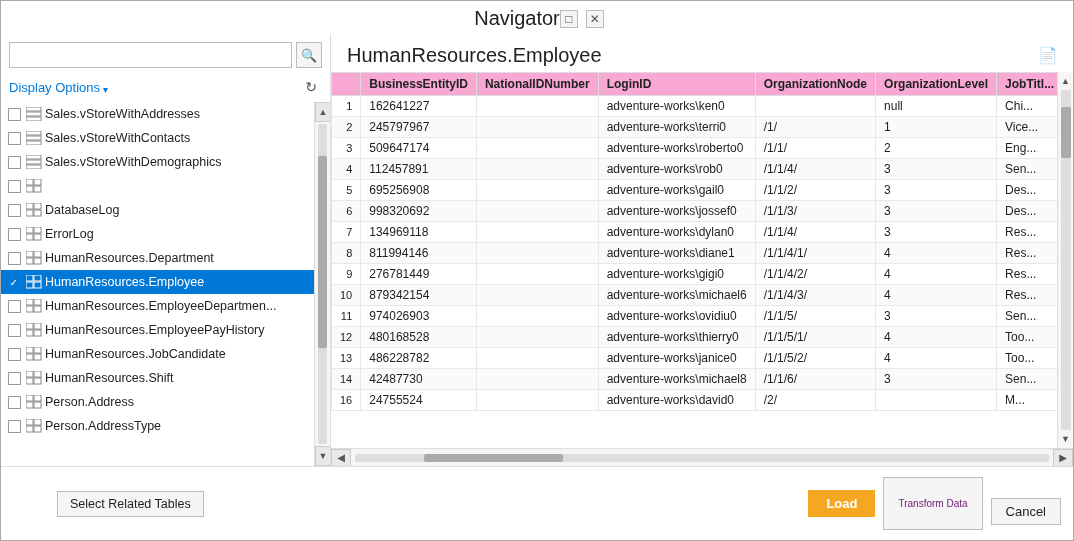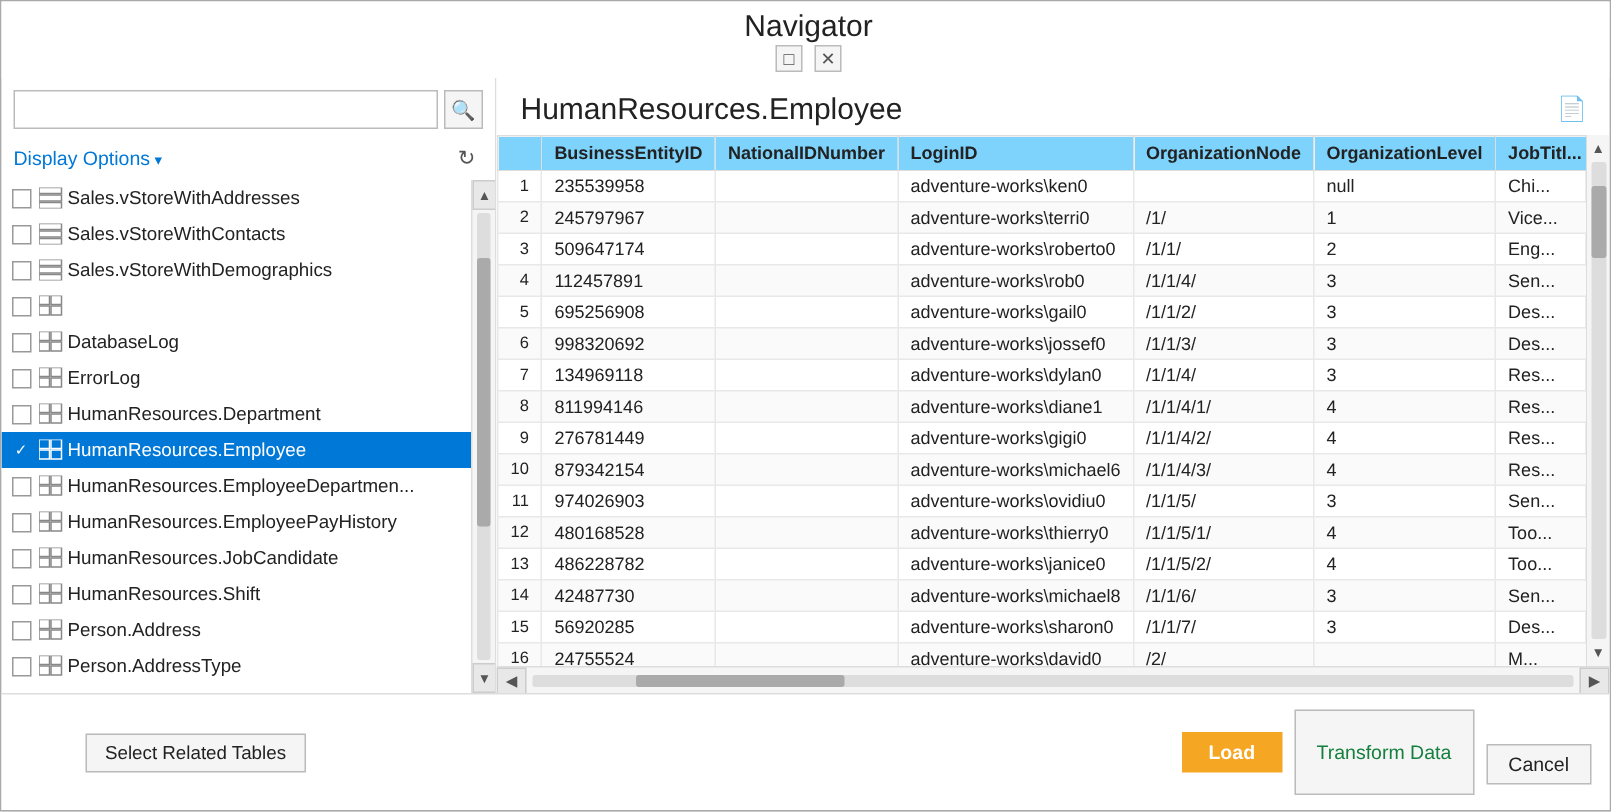--- a/index.html
+++ b/index.html
@@ -23,21 +23,20 @@
       position: relative;
     }
     .title-bar {
       display: flex;
       align-items: center;
       justify-content: center;
       padding: 6px 12px 4px 16px;
       background: #fff;
       border-bottom: none;
       flex-shrink: 0;
-      flex-direction: column;
     }
     .title-bar-title {
       font-size: 20px;
       font-weight: 300;
       color: #222;
     }
     .title-bar-controls {
       display: flex;
       gap: 8px;
       align-items: center;
@@ -214,21 +213,21 @@
       font-size: 16px;
       color: #555;
     }
     .data-table {
       border-collapse: collapse;
       font-size: 12px;
       width: max-content;
       min-width: 100%;
     }
     .data-table th {
-      background: #7dd3fc;
+      background: #f9a8d4;
       border: 1px solid #ddd;
       padding: 4px 8px;
       text-align: left;
       font-weight: 600;
       white-space: nowrap;
       color: #222;
       position: sticky;
       top: 0;
       z-index: 1;
     }
@@ -282,23 +281,23 @@
       padding: 6px 18px;
       font-size: 13px;
       font-weight: 600;
       color: #fff;
       cursor: pointer;
     }
     .transform-btn {
       border: 1px solid #bbb;
       background: #f5f5f5;
       padding: 20px 14px;
-      font-size: 13px;
-      cursor: pointer;
-      color: #15803d;
+      font-size: 10px;
+      cursor: pointer;
+      color: #701a75;
     }
     .cancel-btn {
       border: 1px solid #bbb;
       background: #f5f5f5;
       padding: 5px 14px;
       font-size: 13px;
       cursor: pointer;
       color: #222;
       margin-top: 16px;
     }
@@ -601,21 +600,21 @@
                   <th>NationalIDNumber</th>
                   <th>LoginID</th>
                   <th>OrganizationNode</th>
                   <th>OrganizationLevel</th>
                   <th>JobTitl...</th>
                 </tr>
               </thead>
             <tbody id="table-body">
                 <tr>
                   <td class="row-num">1</td>
-                  <td>235539958</td>
+                  <td>162641227</td>
                   <td></td>
                   <td>adventure-works\ken0</td>
                   <td></td>
                   <td>null</td>
                   <td>Chi...</td>
                 </tr>
                 <tr>
                   <td class="row-num">2</td>
                   <td>245797967</td>
                   <td></td>
@@ -724,29 +723,20 @@
                   <td>Too...</td>
                 </tr>
                 <tr>
                   <td class="row-num">14</td>
                   <td>42487730</td>
                   <td></td>
                   <td>adventure-works\michael8</td>
                   <td>/1/1/6/</td>
                   <td>3</td>
                   <td>Sen...</td>
-                </tr>
-                <tr>
-                  <td class="row-num">15</td>
-                  <td>56920285</td>
-                  <td></td>
-                  <td>adventure-works\sharon0</td>
-                  <td>/1/1/7/</td>
-                  <td>3</td>
-                  <td>Des...</td>
                 </tr>
                 <tr>
                   <td class="row-num">16</td>
                   <td>24755524</td>
                   <td></td>
                   <td>adventure-works\david0</td>
                   <td>/2/</td>
                   <td></td>
                   <td>M...</td>
                 </tr>

